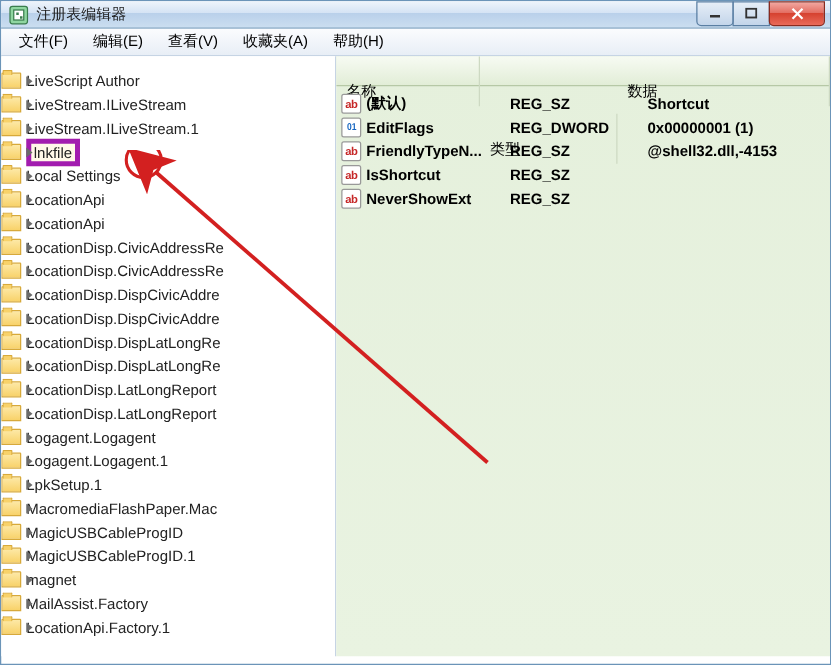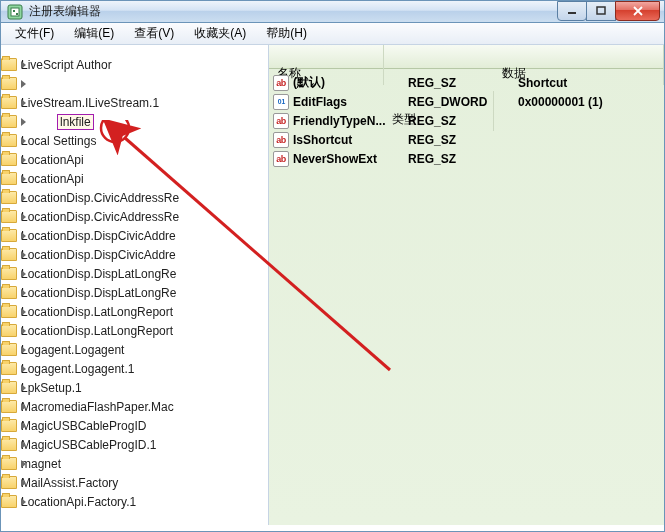--- a/index.html
+++ b/index.html
@@ -17,21 +17,21 @@
 .titlebar .w-max { border-radius: 0; }
 
 .menubar { height: 22px; background: linear-gradient(to bottom, #fbfcfe, #e8eef6); border-bottom: 1px solid #c6d4e4; display: flex; align-items: center; padding-left: 4px; font-size: 12px; }
 .menubar .mitem { padding: 14px 10px; cursor: pointer; }
 
 .content { display: flex; height: calc(532px - 30px - 22px); }
 
 .leftpane { width: 268px; border-right: 1px solid #c6d4e4; background: #fff; overflow: hidden; padding-top: 10px; }
 .tree { font-size: 12px; }
 .tree .row { display: flex; align-items: center; height: 19px; white-space: nowrap; cursor: pointer; position: relative; }
-.tree .row.selected .lbl { border: 1px solid #a21caf; background: #fff8e8; padding: 0 2px; margin-left: 36px; }
+.tree .row.selected .lbl { border: 4px solid #a21caf; background: #fff8e8; padding: 0 2px; }
 .tree .expander { position: absolute; left: 20px; width: 0; height: 0; border-left: 5px solid #6a6a6a; border-top: 4px solid transparent; border-bottom: 4px solid transparent; }
 .tree .fld { width: 16px; height: 13px; margin-right: 4px; background: linear-gradient(to bottom, #fde9a7 0%, #f8d26a 100%); border: 1px solid #d7a93a; border-radius: 1px 1px 0 0; position: relative; flex-shrink: 0; }
 .tree .fld::before { content: ""; position: absolute; top: -3px; left: 0; width: 6px; height: 3px; background: #f8d26a; border: 1px solid #d7a93a; border-bottom: none; border-radius: 1px 1px 0 0; }
 .tree .lbl { color: #222; }
 
 .rightpane { flex: 1; background: linear-gradient(to bottom, #e5f0dc 0%, #e9f3e1 100%); overflow: hidden; }
 .listhdr { display: flex; height: 24px; border-bottom: 1px solid #b6c8a6; background: linear-gradient(to bottom, #f7fbf3, #e2edd7); font-size: 12px; }
 .listhdr .col { padding: 20px 8px; border-right: 1px solid #cdd9c2; cursor: pointer; }
 .col-name { width: 115px; }
 .col-type { width: 110px; margin-top: 46px; }
@@ -95,20 +95,21 @@
     <div class="leftpane">
       <div class="tree" id="tree">
           <div class="row">
             <div class="expander"></div>
             <div class="fld"></div>
             <span class="lbl">LiveScript Author</span>
           </div>
           <div class="row">
             <div class="expander"></div>
             <div class="fld"></div>
+            <span class="lbl">LiveStream.ILiveStream</span>
           </div>
           <div class="row">
             <div class="expander"></div>
             <div class="fld"></div>
             <span class="lbl">LiveStream.ILiveStream.1</span>
           </div>
           <div class="row selected">
             <div class="expander"></div>
             <div class="fld"></div>
             <span class="lbl">lnkfile</span>
@@ -232,20 +233,21 @@
           <div class="lrow">
             <div class="ic ic-dw"></div>
             <div class="c1">EditFlags</div>
             <div class="c2">REG_DWORD</div>
             <div class="c3">0x00000001 (1)</div>
           </div>
           <div class="lrow">
             <div class="ic ic-sz"></div>
             <div class="c1">FriendlyTypeN...</div>
             <div class="c2">REG_SZ</div>
+            <div class="c3">@shell32.dll,-4153</div>
           </div>
           <div class="lrow">
             <div class="ic ic-sz"></div>
             <div class="c1">IsShortcut</div>
             <div class="c2">REG_SZ</div>
             <div class="c3"></div>
           </div>
           <div class="lrow">
             <div class="ic ic-sz"></div>
             <div class="c1">NeverShowExt</div>

